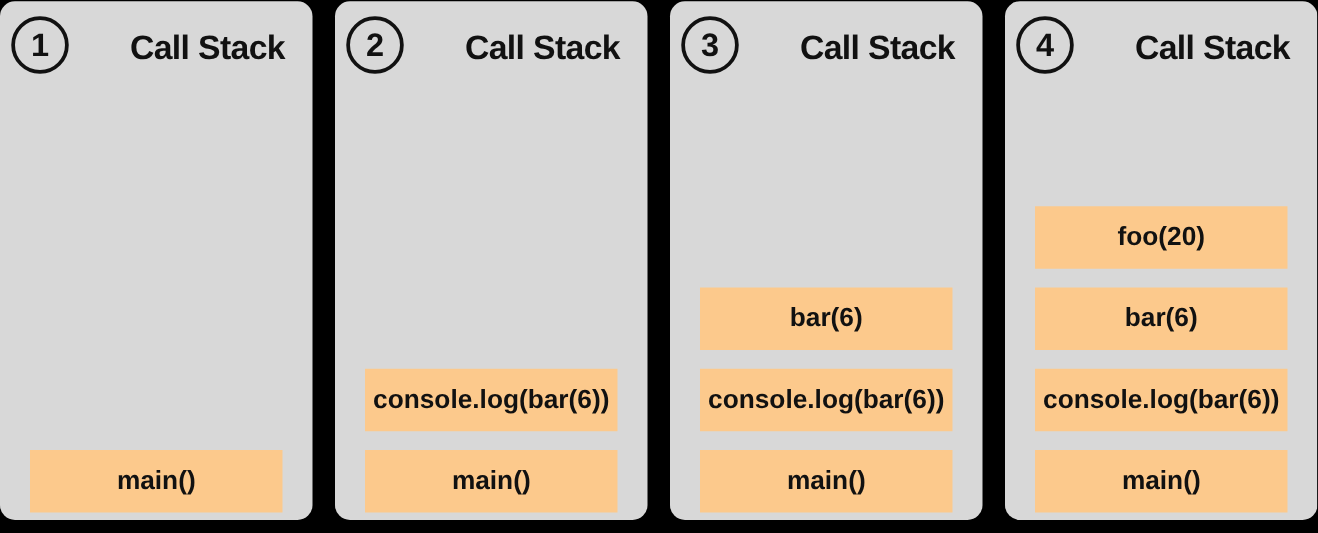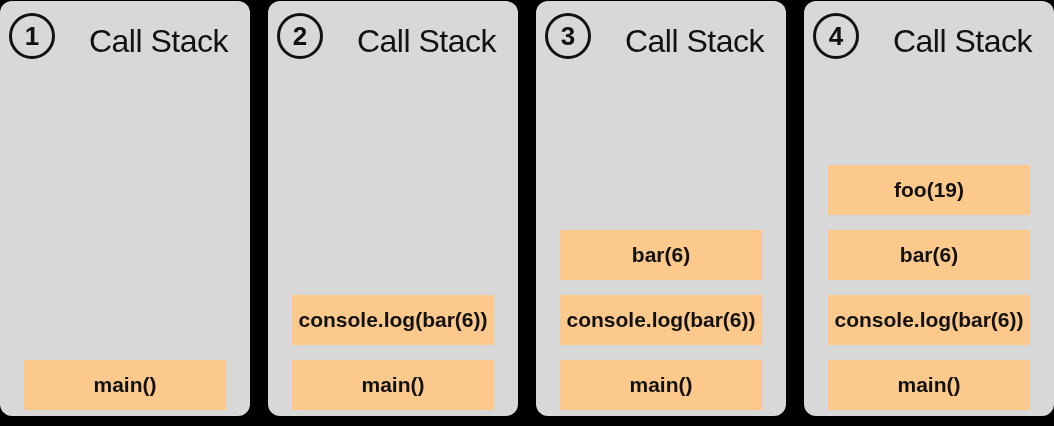--- a/index.html
+++ b/index.html
@@ -36,22 +36,22 @@
   .step-number {
     font-size: 26px;
     font-weight: 700;
     color: #111;
     line-height: 1;
   }
   .panel-title {
     position: absolute;
     top: 24px;
     right: 22px;
-    font-size: 32px;
-    font-weight: 400;
+    font-size: 27px;
+    font-weight: 700;
     letter-spacing: -0.5px;
     color: #111;
     line-height: 1;
     white-space: nowrap;
   }
   .frames {
     position: absolute;
     left: 24px;
     right: 24px;
     bottom: 6px;
@@ -109,20 +109,20 @@
       <div class="frame">main()</div>
     </div>
   </div>
 
   <div class="panel">
     <div class="step-circle">
       <span class="step-number">4</span>
     </div>
     <div class="panel-title">Call Stack</div>
     <div class="frames">
-      <div class="frame">foo(19)</div>
+      <div class="frame">foo(20)</div>
       <div class="frame">bar(6)</div>
       <div class="frame">console.log(bar(6))</div>
       <div class="frame">main()</div>
     </div>
   </div>
 
 </div>
 
 </body></html>

